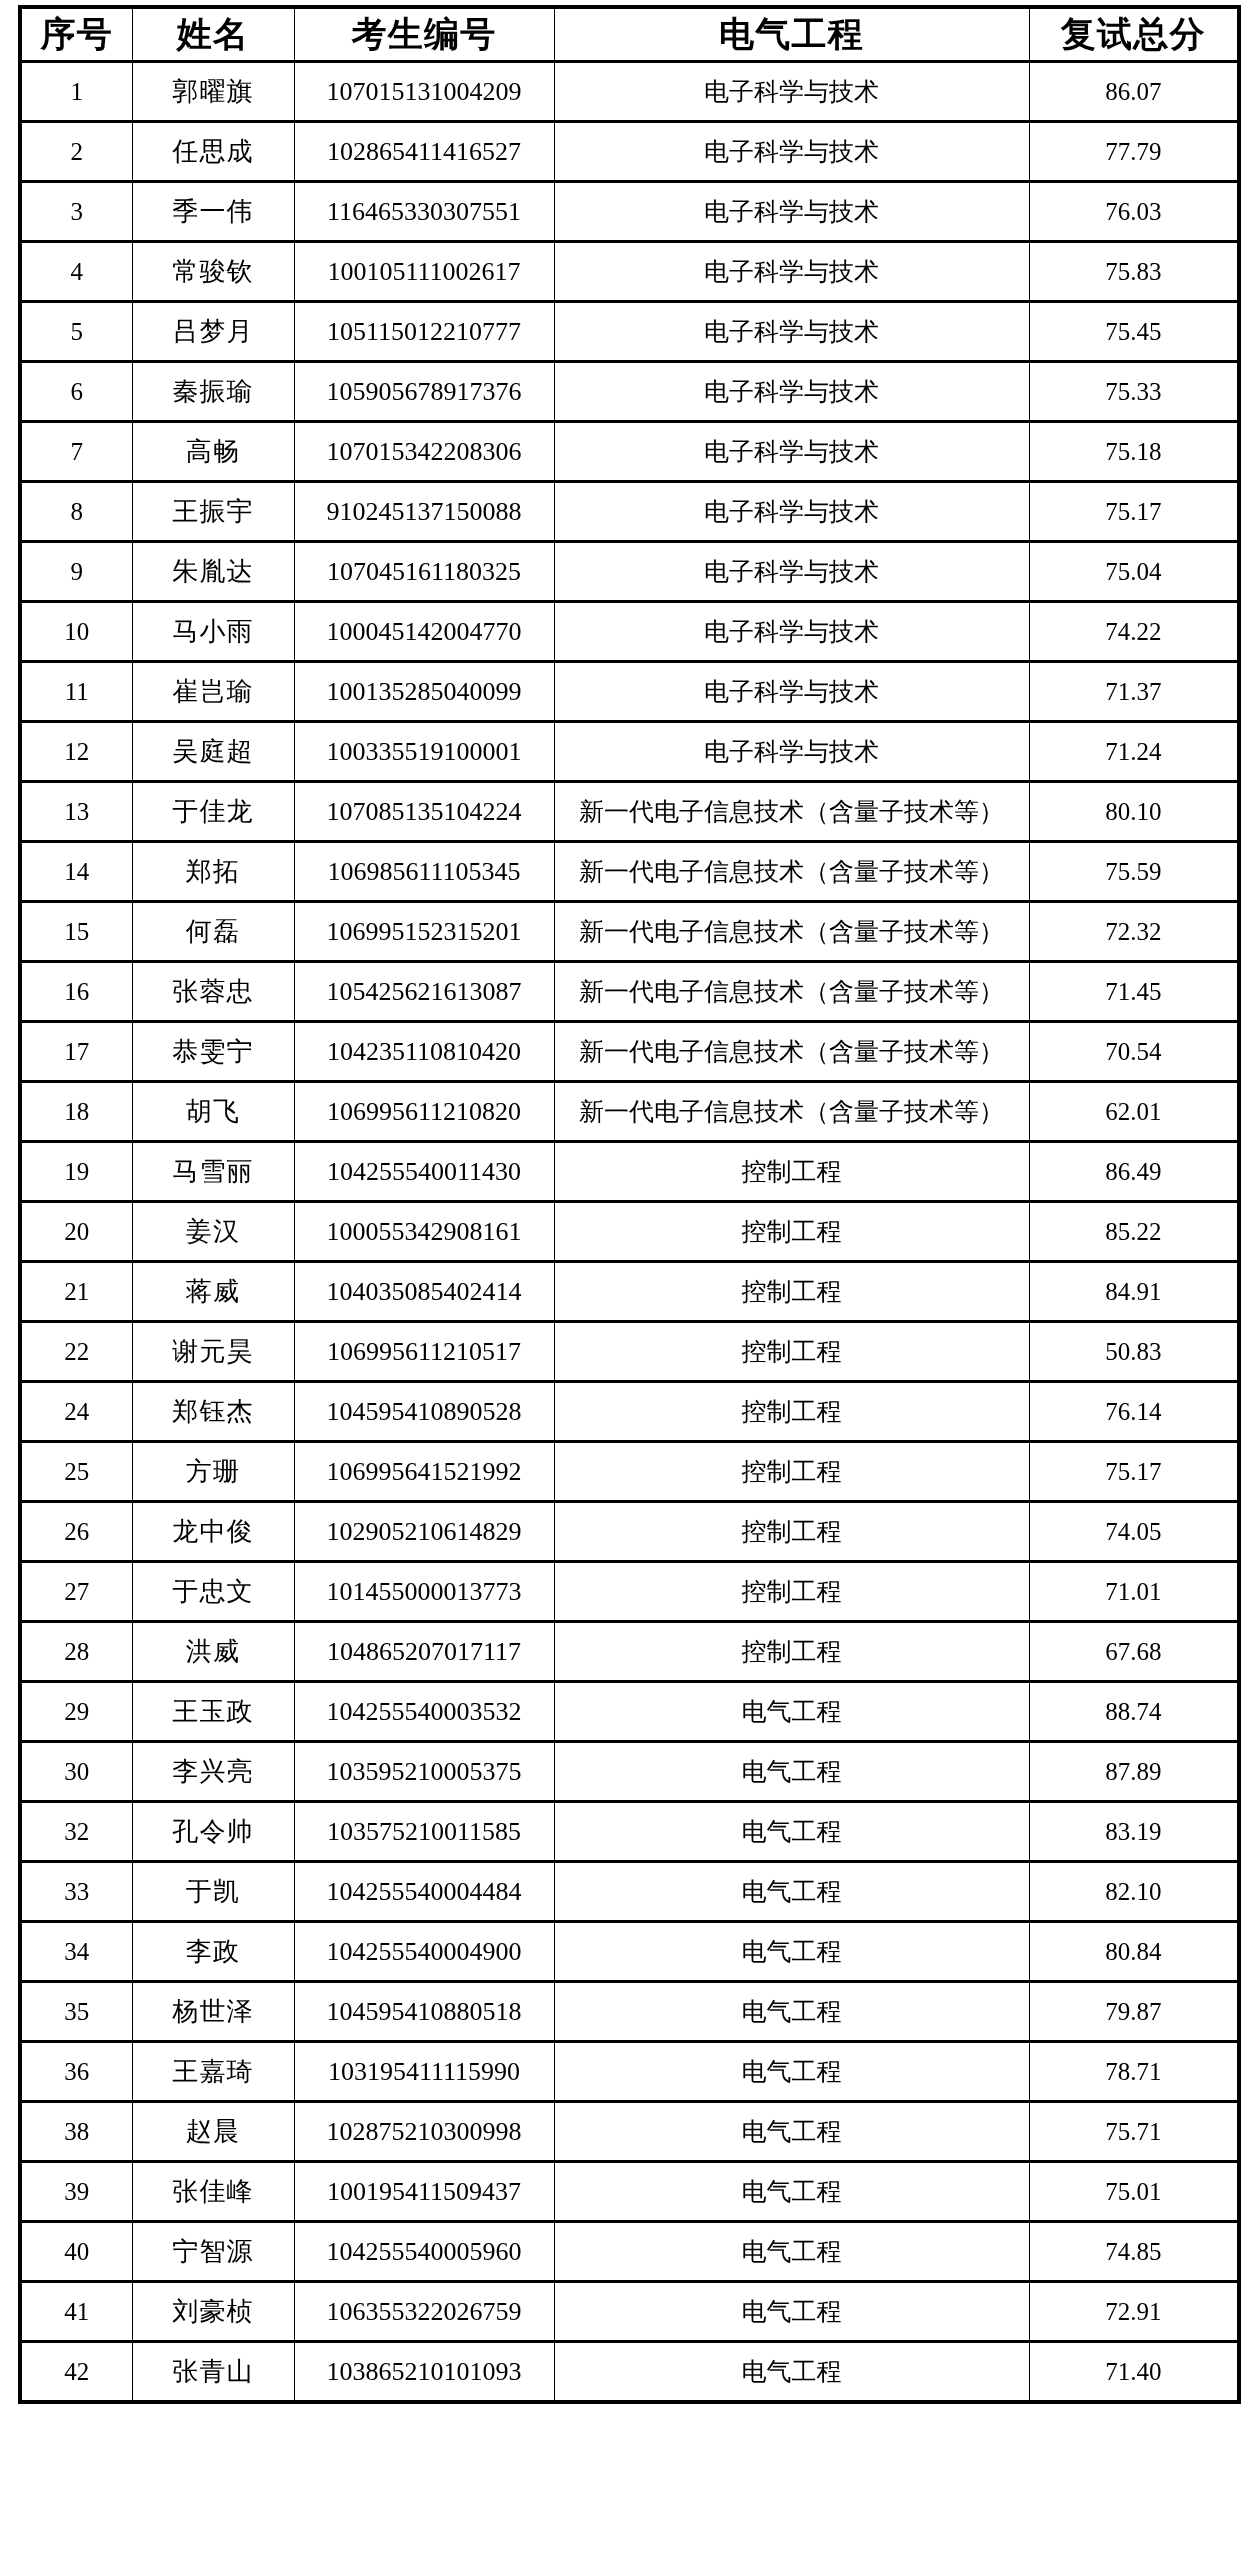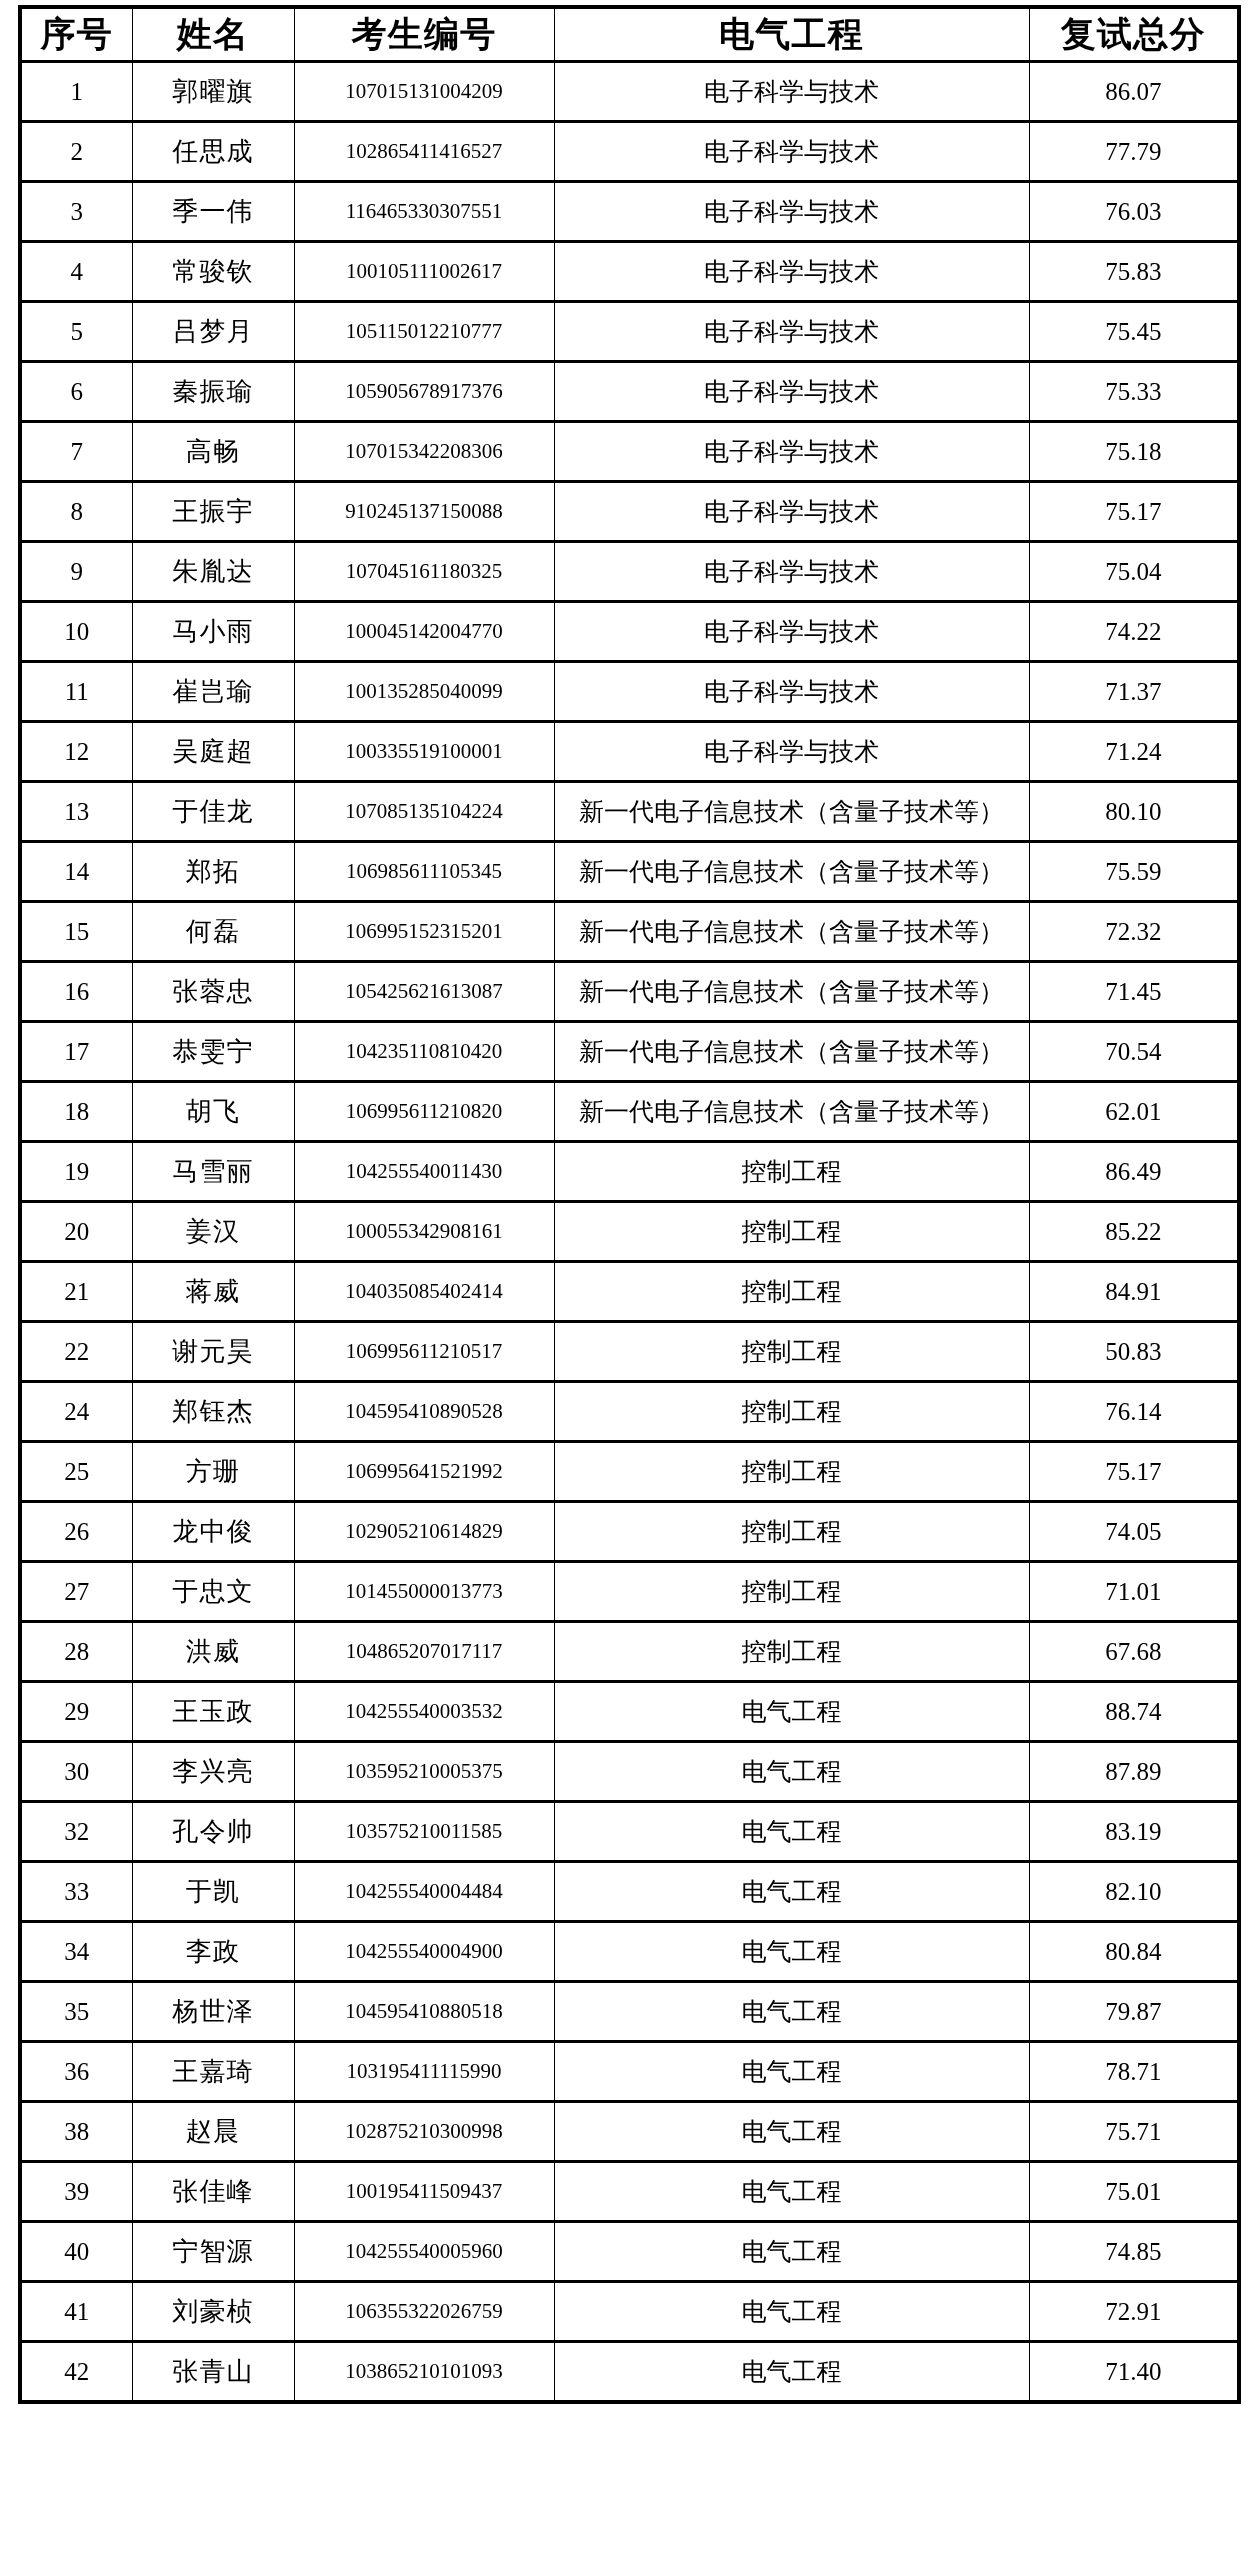--- a/index.html
+++ b/index.html
@@ -54,21 +54,21 @@
   }
   td.cell-index {
     font-size: 25px;
     font-family: "Liberation Serif", "DejaVu Serif", serif;
   }
   td.cell-name {
     font-size: 26px;
     letter-spacing: 1.2px;
   }
   td.cell-no {
-    font-size: 21px;
+    font-size: 26px;
   }
   td.cell-major {
     font-size: 25px;
   }
   td.cell-score {
     font-size: 25px;
   }
 </style>
 </head>
 <body>

